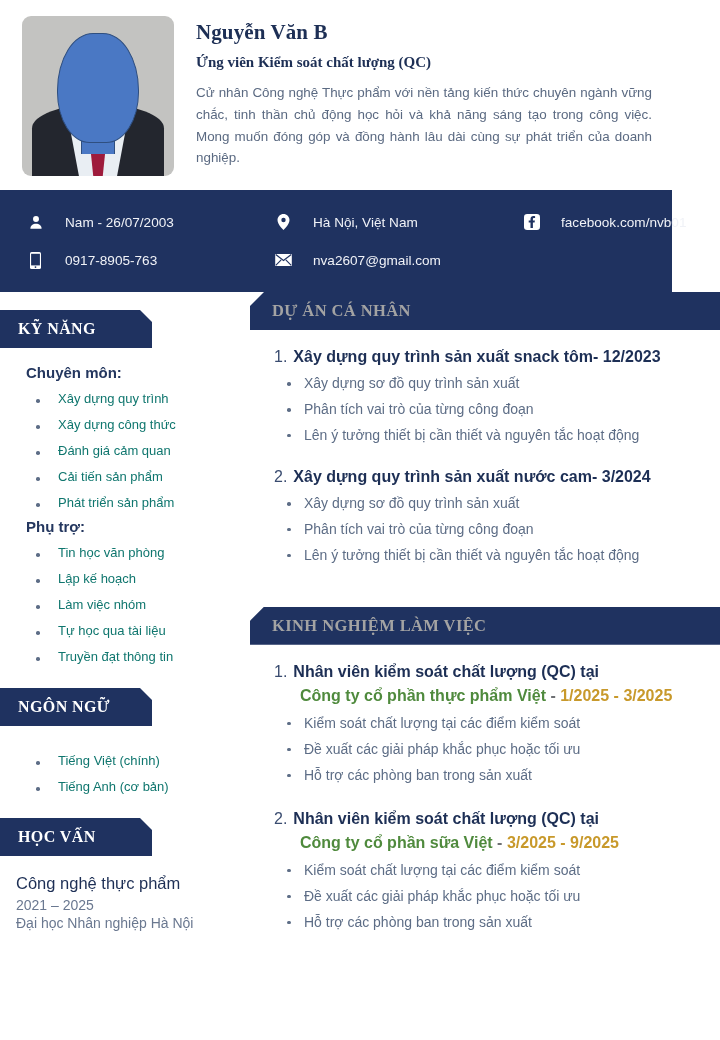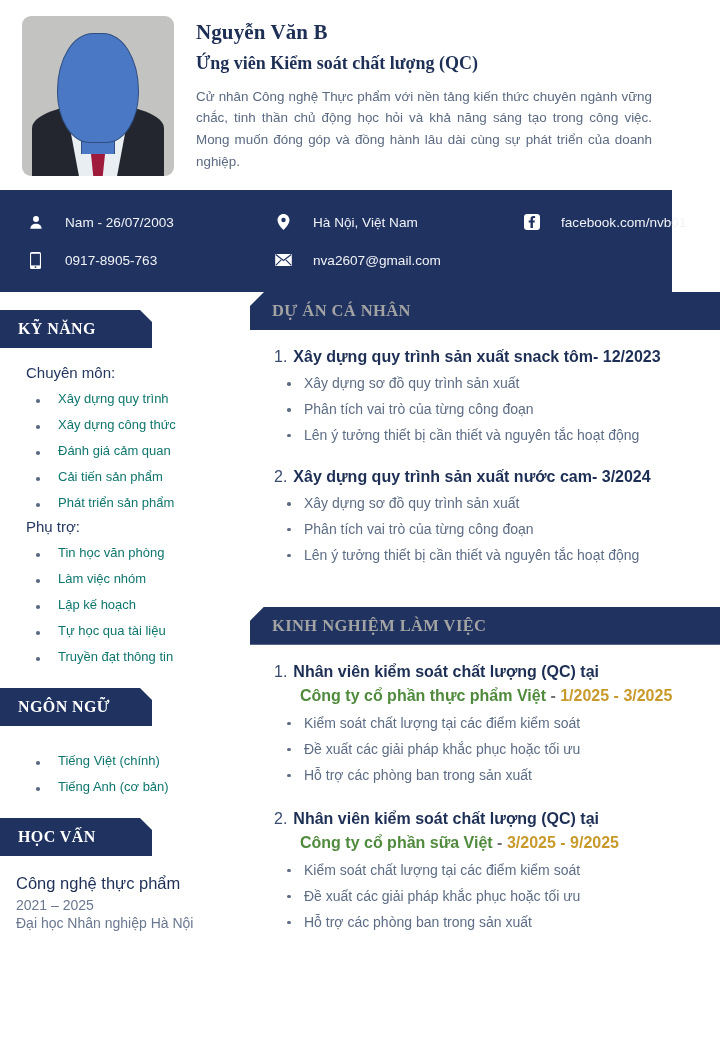--- a/index.html
+++ b/index.html
@@ -45,21 +45,21 @@
     width:34px; height:38px; background:#4a78c4;
     border-left:1.5px solid #2f4f80; border-right:1.5px solid #2f4f80;
   }
   .hdr-text { padding-top:4px; }
   .name {
     font-family:"Liberation Serif", serif; font-weight:bold;
     font-size:21px; color:#1d2f55; letter-spacing:.1px; line-height:1.2;
   }
   .role {
     font-family:"Liberation Serif", serif; font-weight:bold;
-    font-size:18px; color:#1d2f55; margin-top:8px; line-height:1.2;
+    font-size:15px; color:#1d2f55; margin-top:8px; line-height:1.2;
   }
   .summary {
     margin-top:11px; font-size:13.4px; line-height:1.62;
     color:#5b6a82; text-align:justify; max-width:492px;
   }
 
   
   .contact-bar {
     background:#1f3260; color:#eef1f6;
     padding:13px 26px 13px 26px; height:102px;
@@ -87,21 +87,21 @@
   .banner-main {
     background:#1f3260; color:#a3a3a3; height:38px; width:470px;
     display:flex; align-items:center; padding-left:22px;
     font-family:"Liberation Serif", serif; font-weight:bold;
     font-size:16.5px; letter-spacing:.4px;
     clip-path:polygon(14px 0, 100% 0, 100% 100%, 0 100%, 0 14px);
   }
 
   
   .side-body { padding:14px 10px 0 26px; }
-  .sub-head { font-size:15px; color:#24375f; margin:2px 0 5px; font-weight:400; }
+  .sub-head { font-size:15px; color:#24375f; margin:2px 0 5px; font-weight:700; }
   .sub-head.second { }
   ul.blist { list-style:none; }
   ul.blist li {
     position:relative; padding-left:32px;
     font-size:13px; color:#0f766e; line-height:2.0;
   }
   ul.blist li::before {
     content:""; position:absolute; left:10px; top:13px;
     width:3.5px; height:3.5px; border-radius:50%; background:#5d6d86;
   }
@@ -215,22 +215,22 @@
         <ul class="blist">
           <li>Xây dựng quy trình</li>
           <li>Xây dựng công thức</li>
           <li>Đánh giá cảm quan</li>
           <li>Cải tiến sản phẩm</li>
           <li>Phát triển sản phẩm</li>
         </ul>
         <div class="sub-head second">Phụ trợ:</div>
         <ul class="blist">
           <li>Tin học văn phòng</li>
+          <li>Lập kế hoạch</li>
           <li>Làm việc nhóm</li>
-          <li>Lập kế hoạch</li>
           <li>Tự học qua tài liệu</li>
           <li>Truyền đạt thông tin</li>
         </ul>
       </div>
 
       <div class="banner-side">NGÔN NGỮ</div>
       <div class="lang-body">
         <ul class="blist">
           <li>Tiếng Việt (chính)</li>
           <li>Tiếng Anh (cơ bản)</li>

